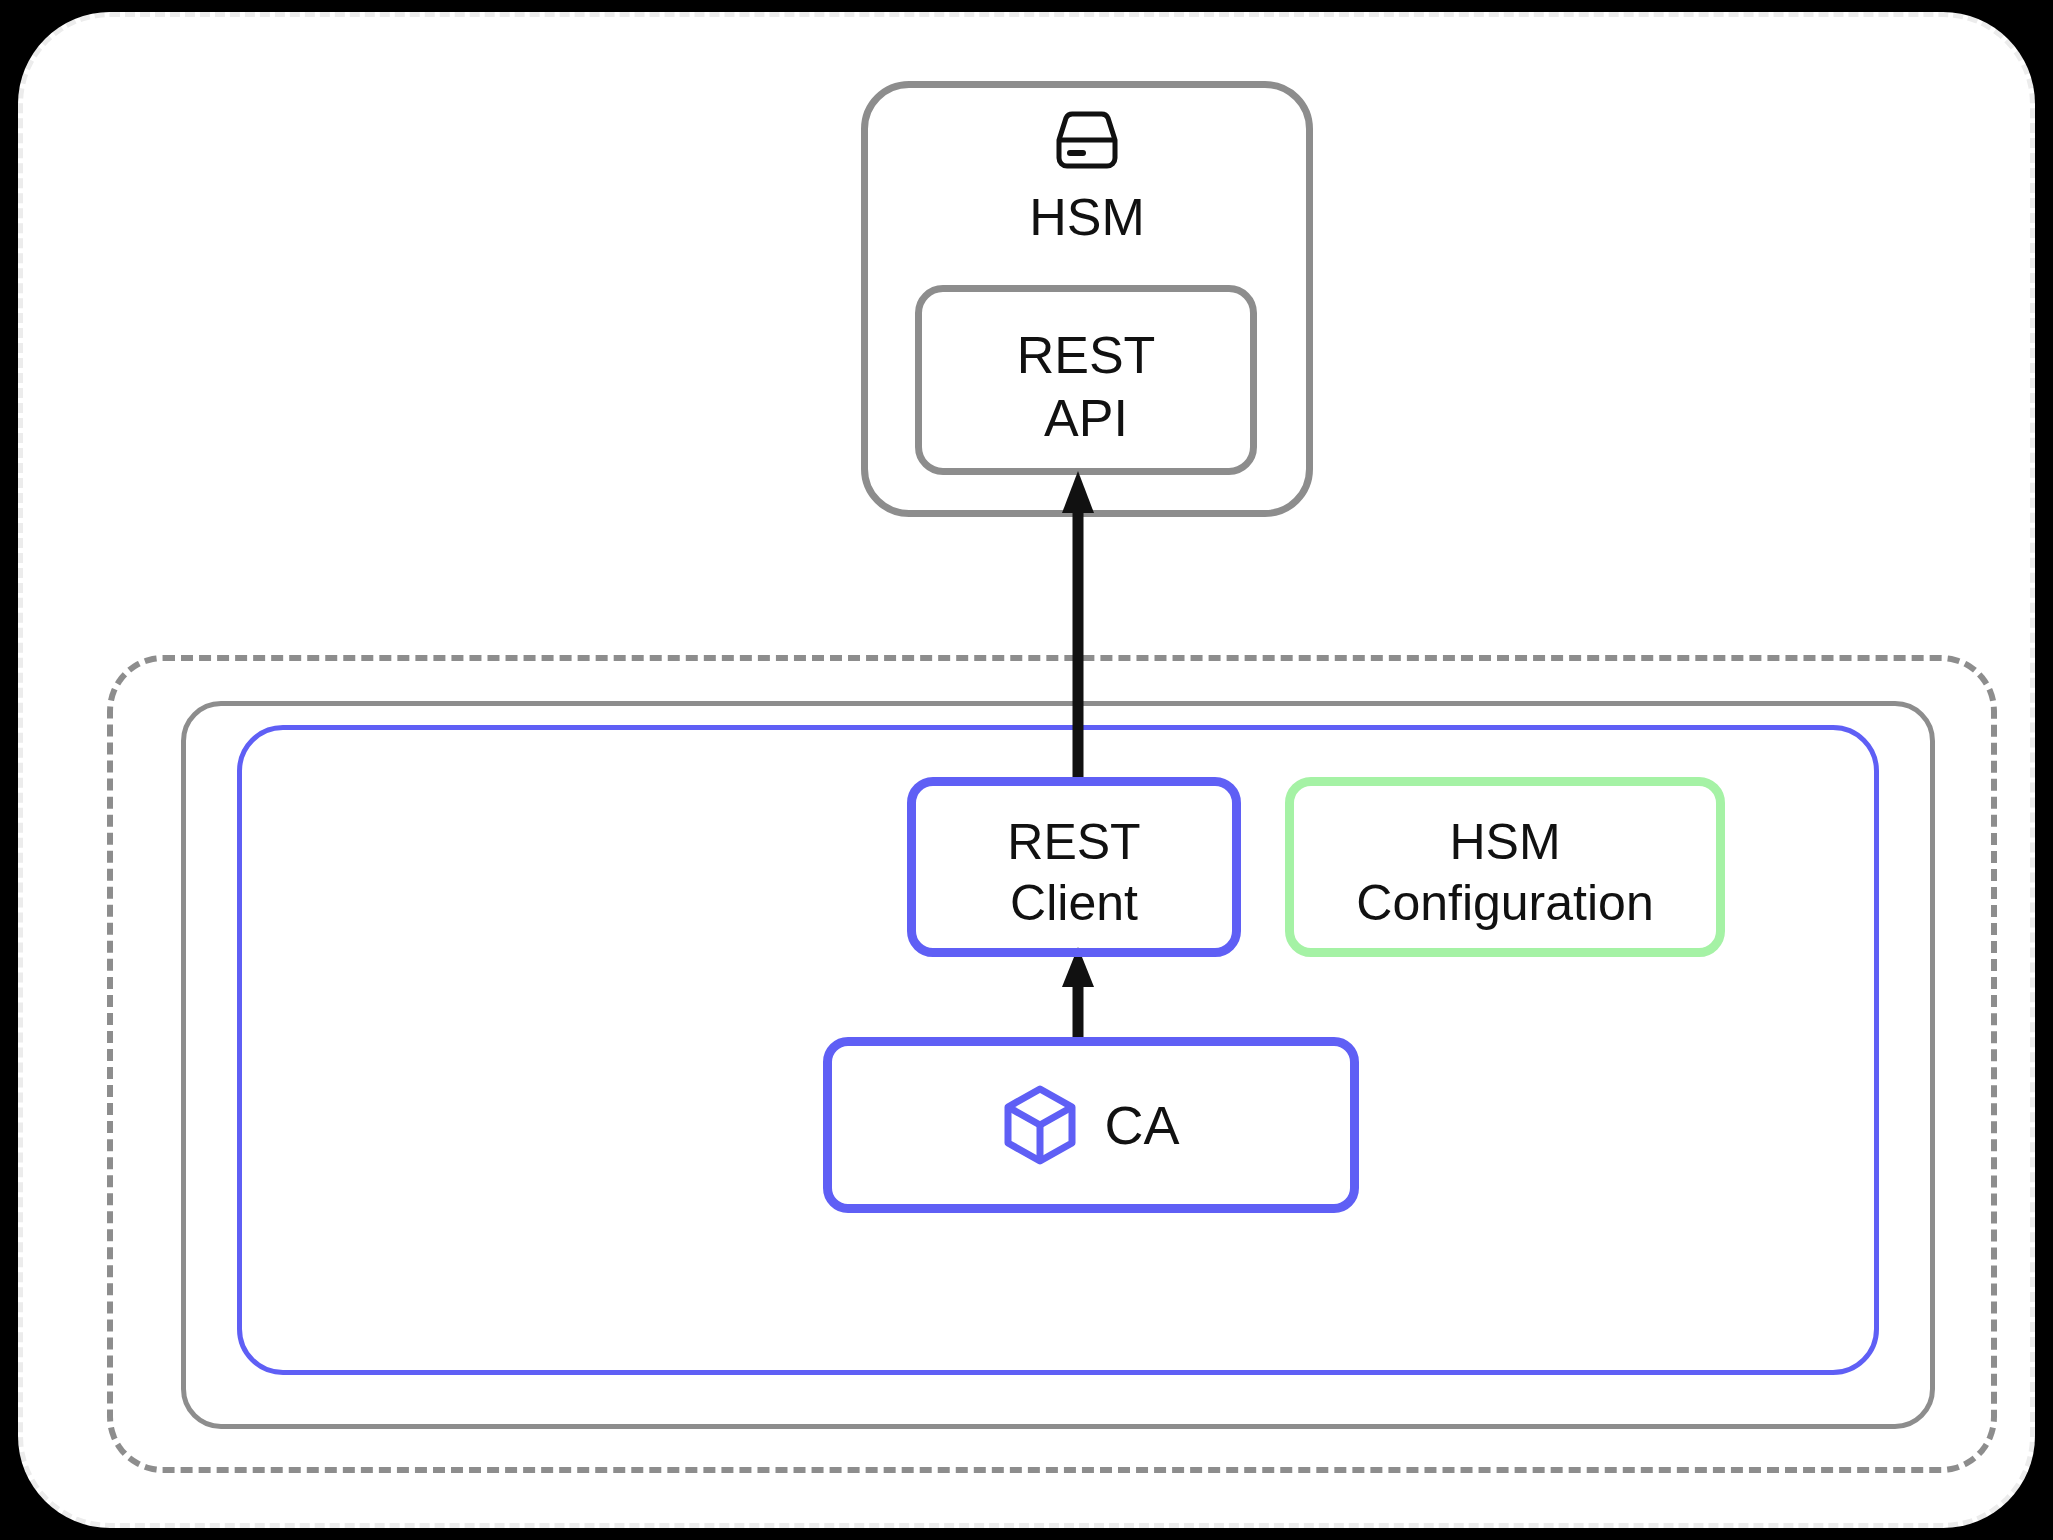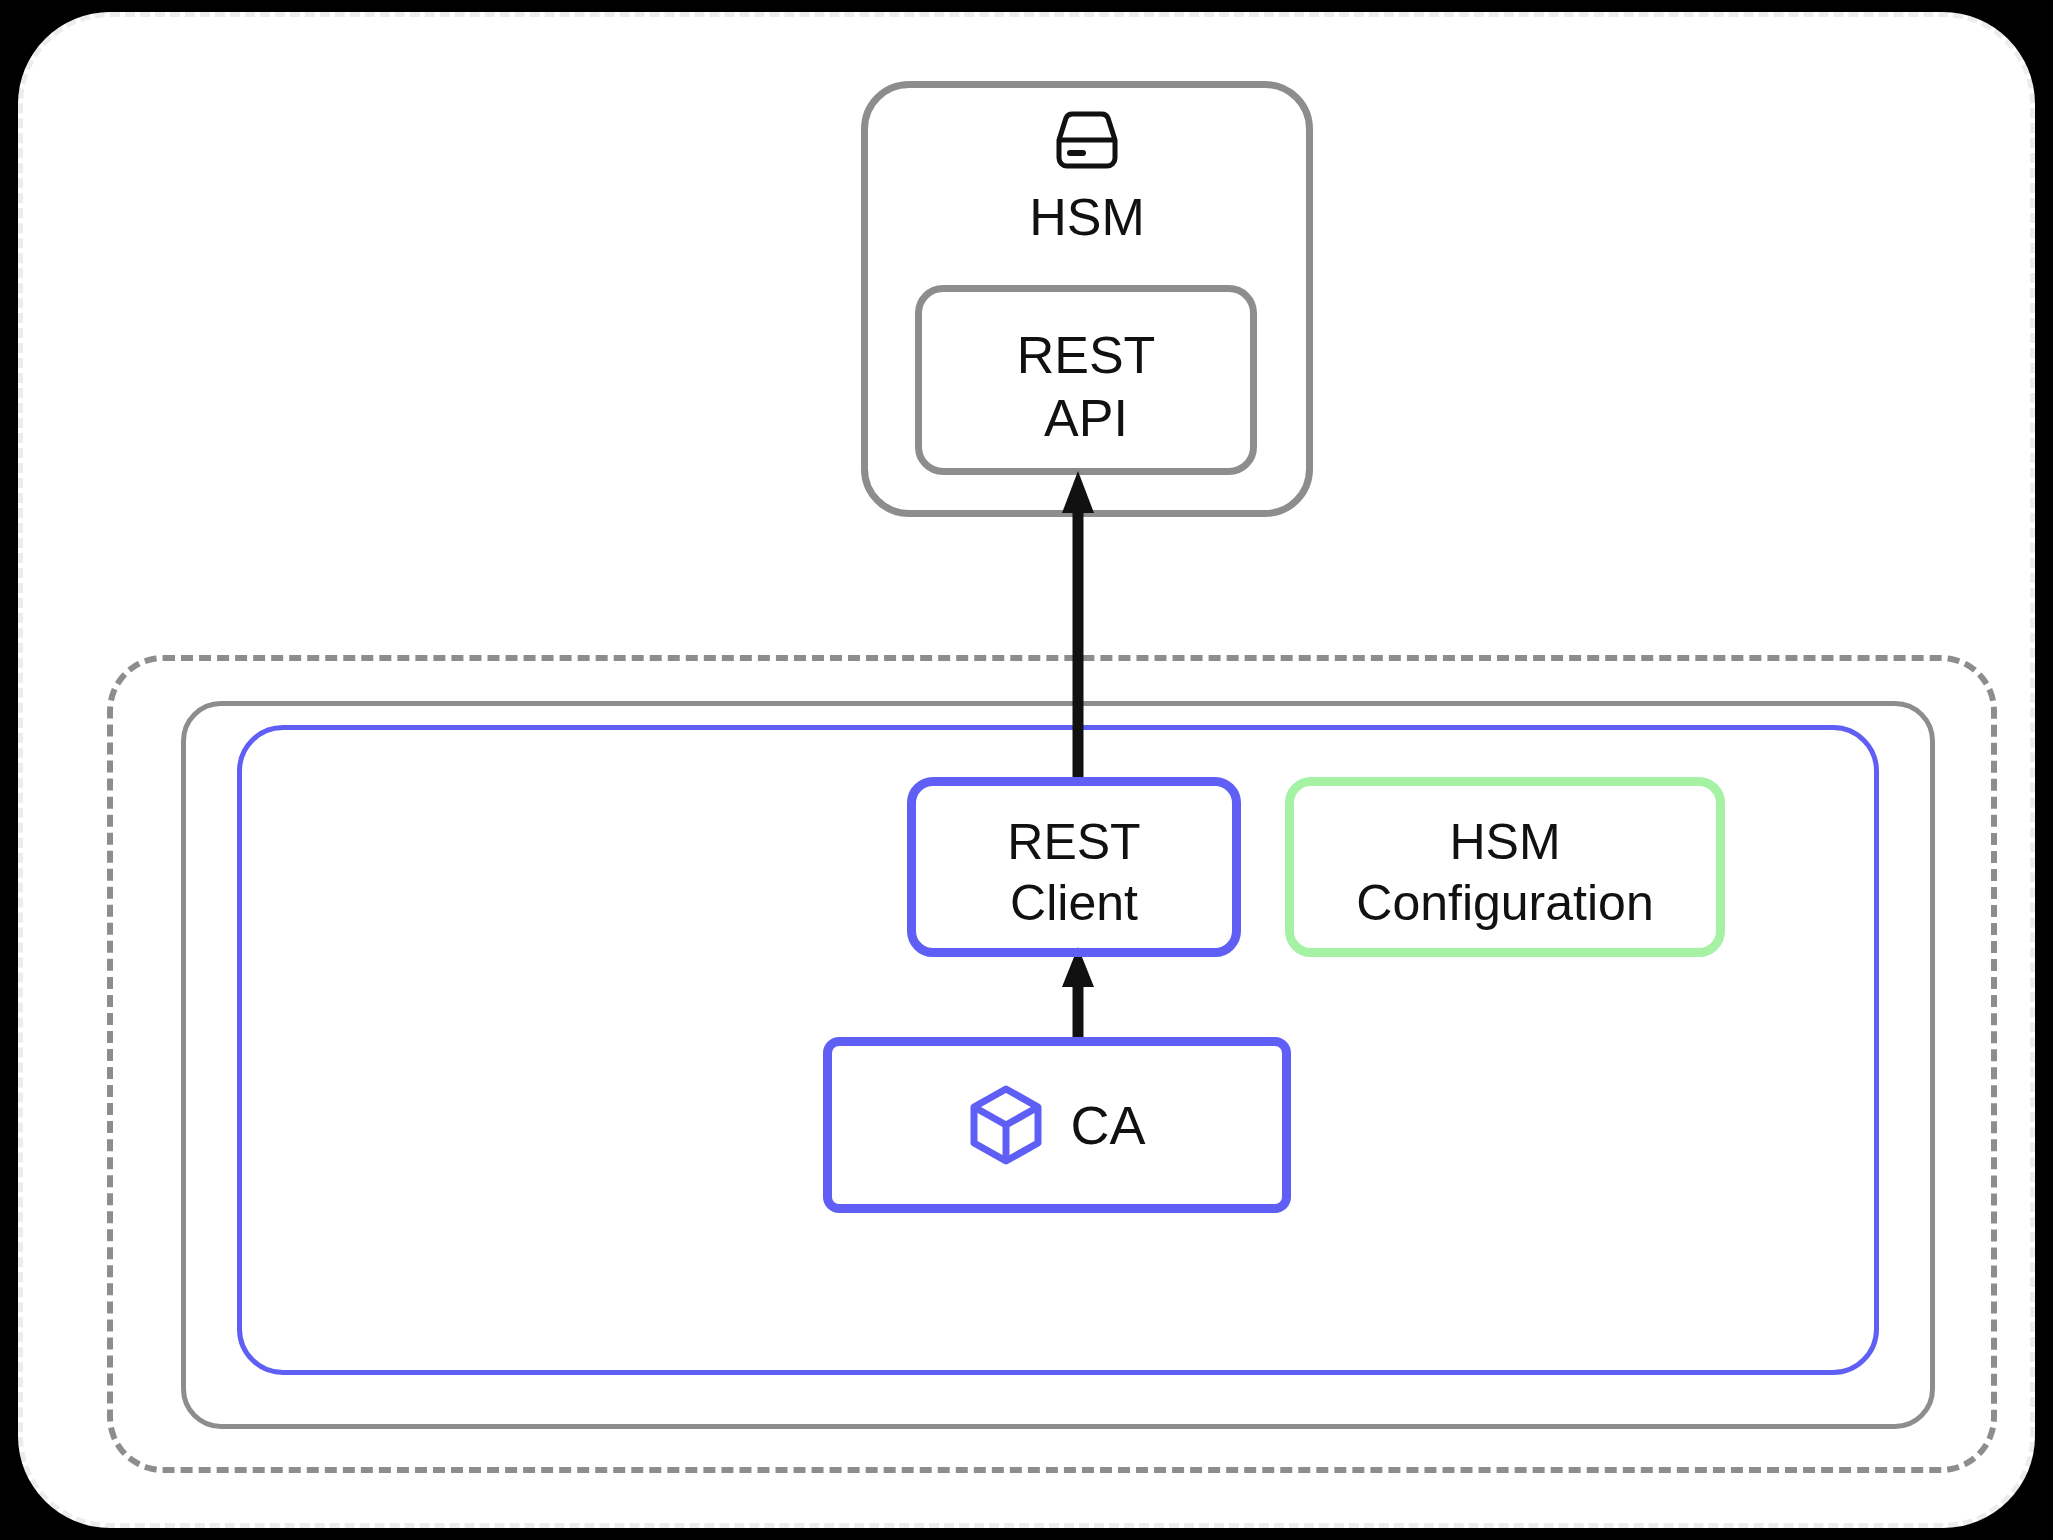--- a/index.html
+++ b/index.html
@@ -84,23 +84,23 @@
   #rest-client-label{top:26px;font-size:50px;}
 
   #hsm-config-box{
     left:1262px;top:760px;width:440px;height:180px;
     border:9px solid #a5f2a5;
     border-radius:26px;
   }
   #hsm-config-label{top:26px;font-size:50px;}
 
   #ca-box{
-    left:800px;top:1020px;width:468px;height:176px;
+    left:800px;top:1020px;width:536px;height:176px;
     border:9px solid #5f5ff5;
-    border-radius:16px;
+    border-radius:25px;
   }
   #ca-inner{
     position:absolute;left:0;right:0;top:50%;
     transform:translateY(-50%);
     display:flex;align-items:center;justify-content:center;
     gap:26px;
   }
   #ca-cube-icon{width:76px;height:80px;display:block;}
   #ca-label{font-size:54px;color:#111111;}
 

